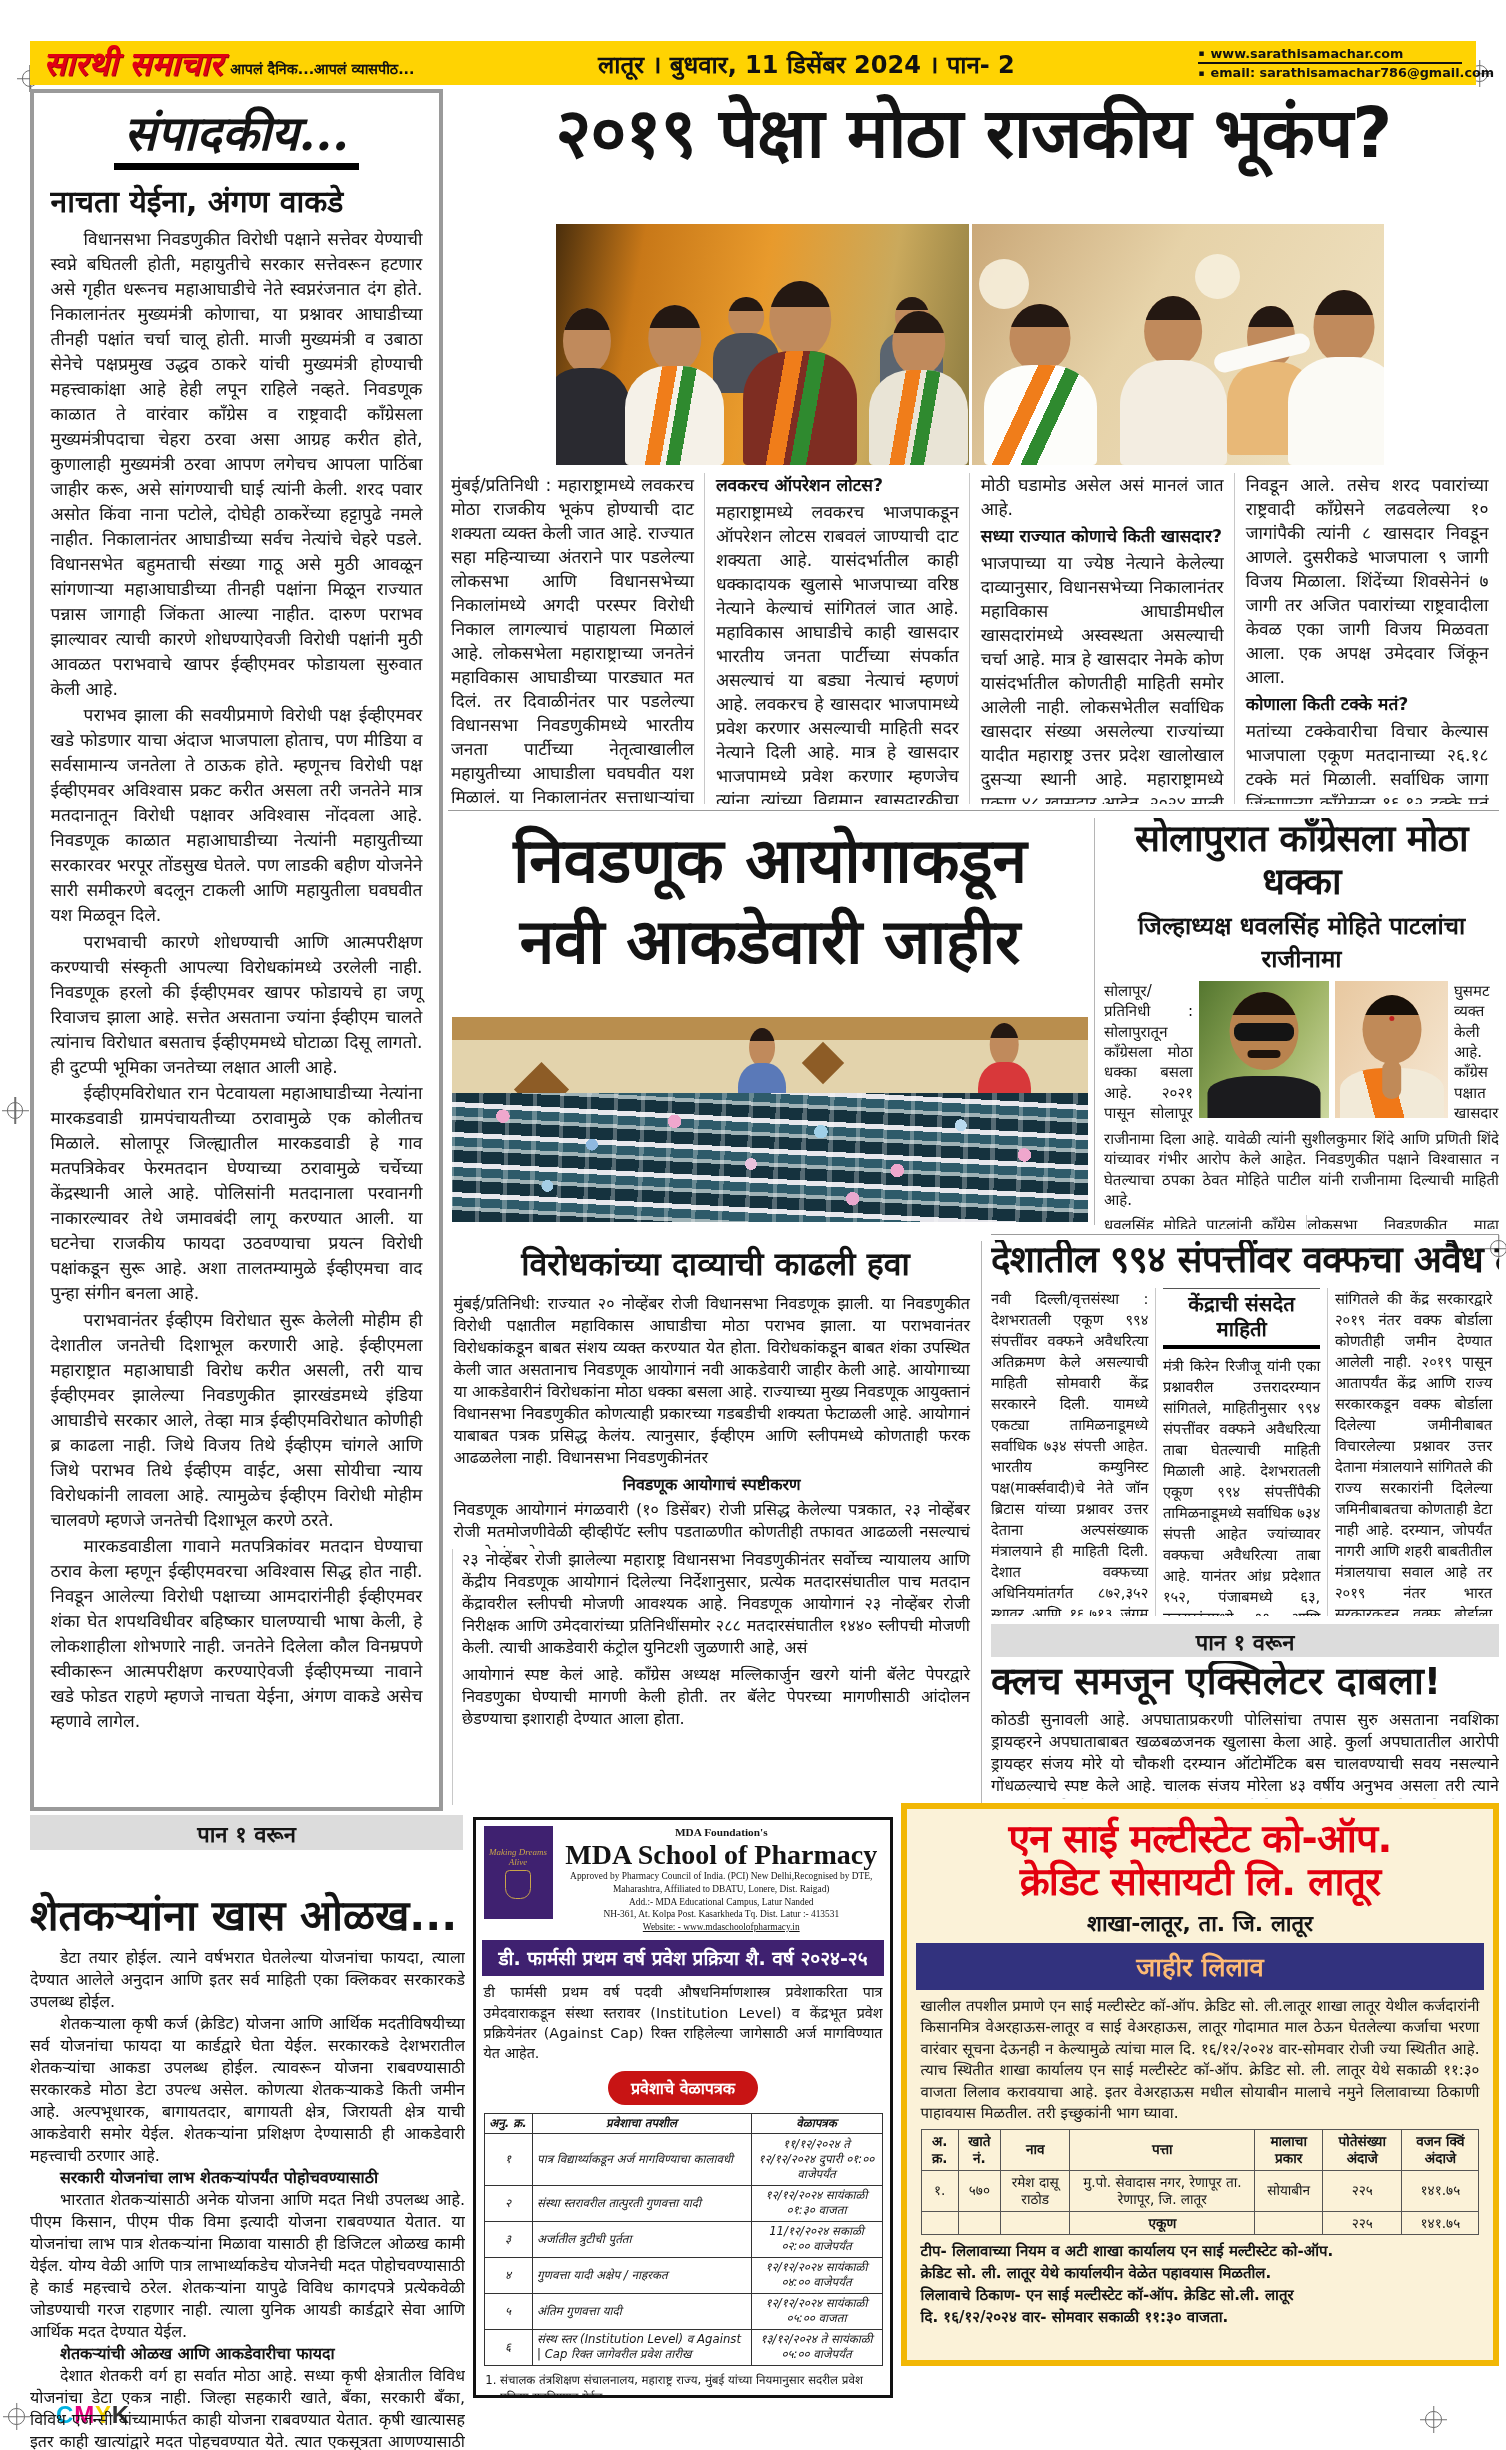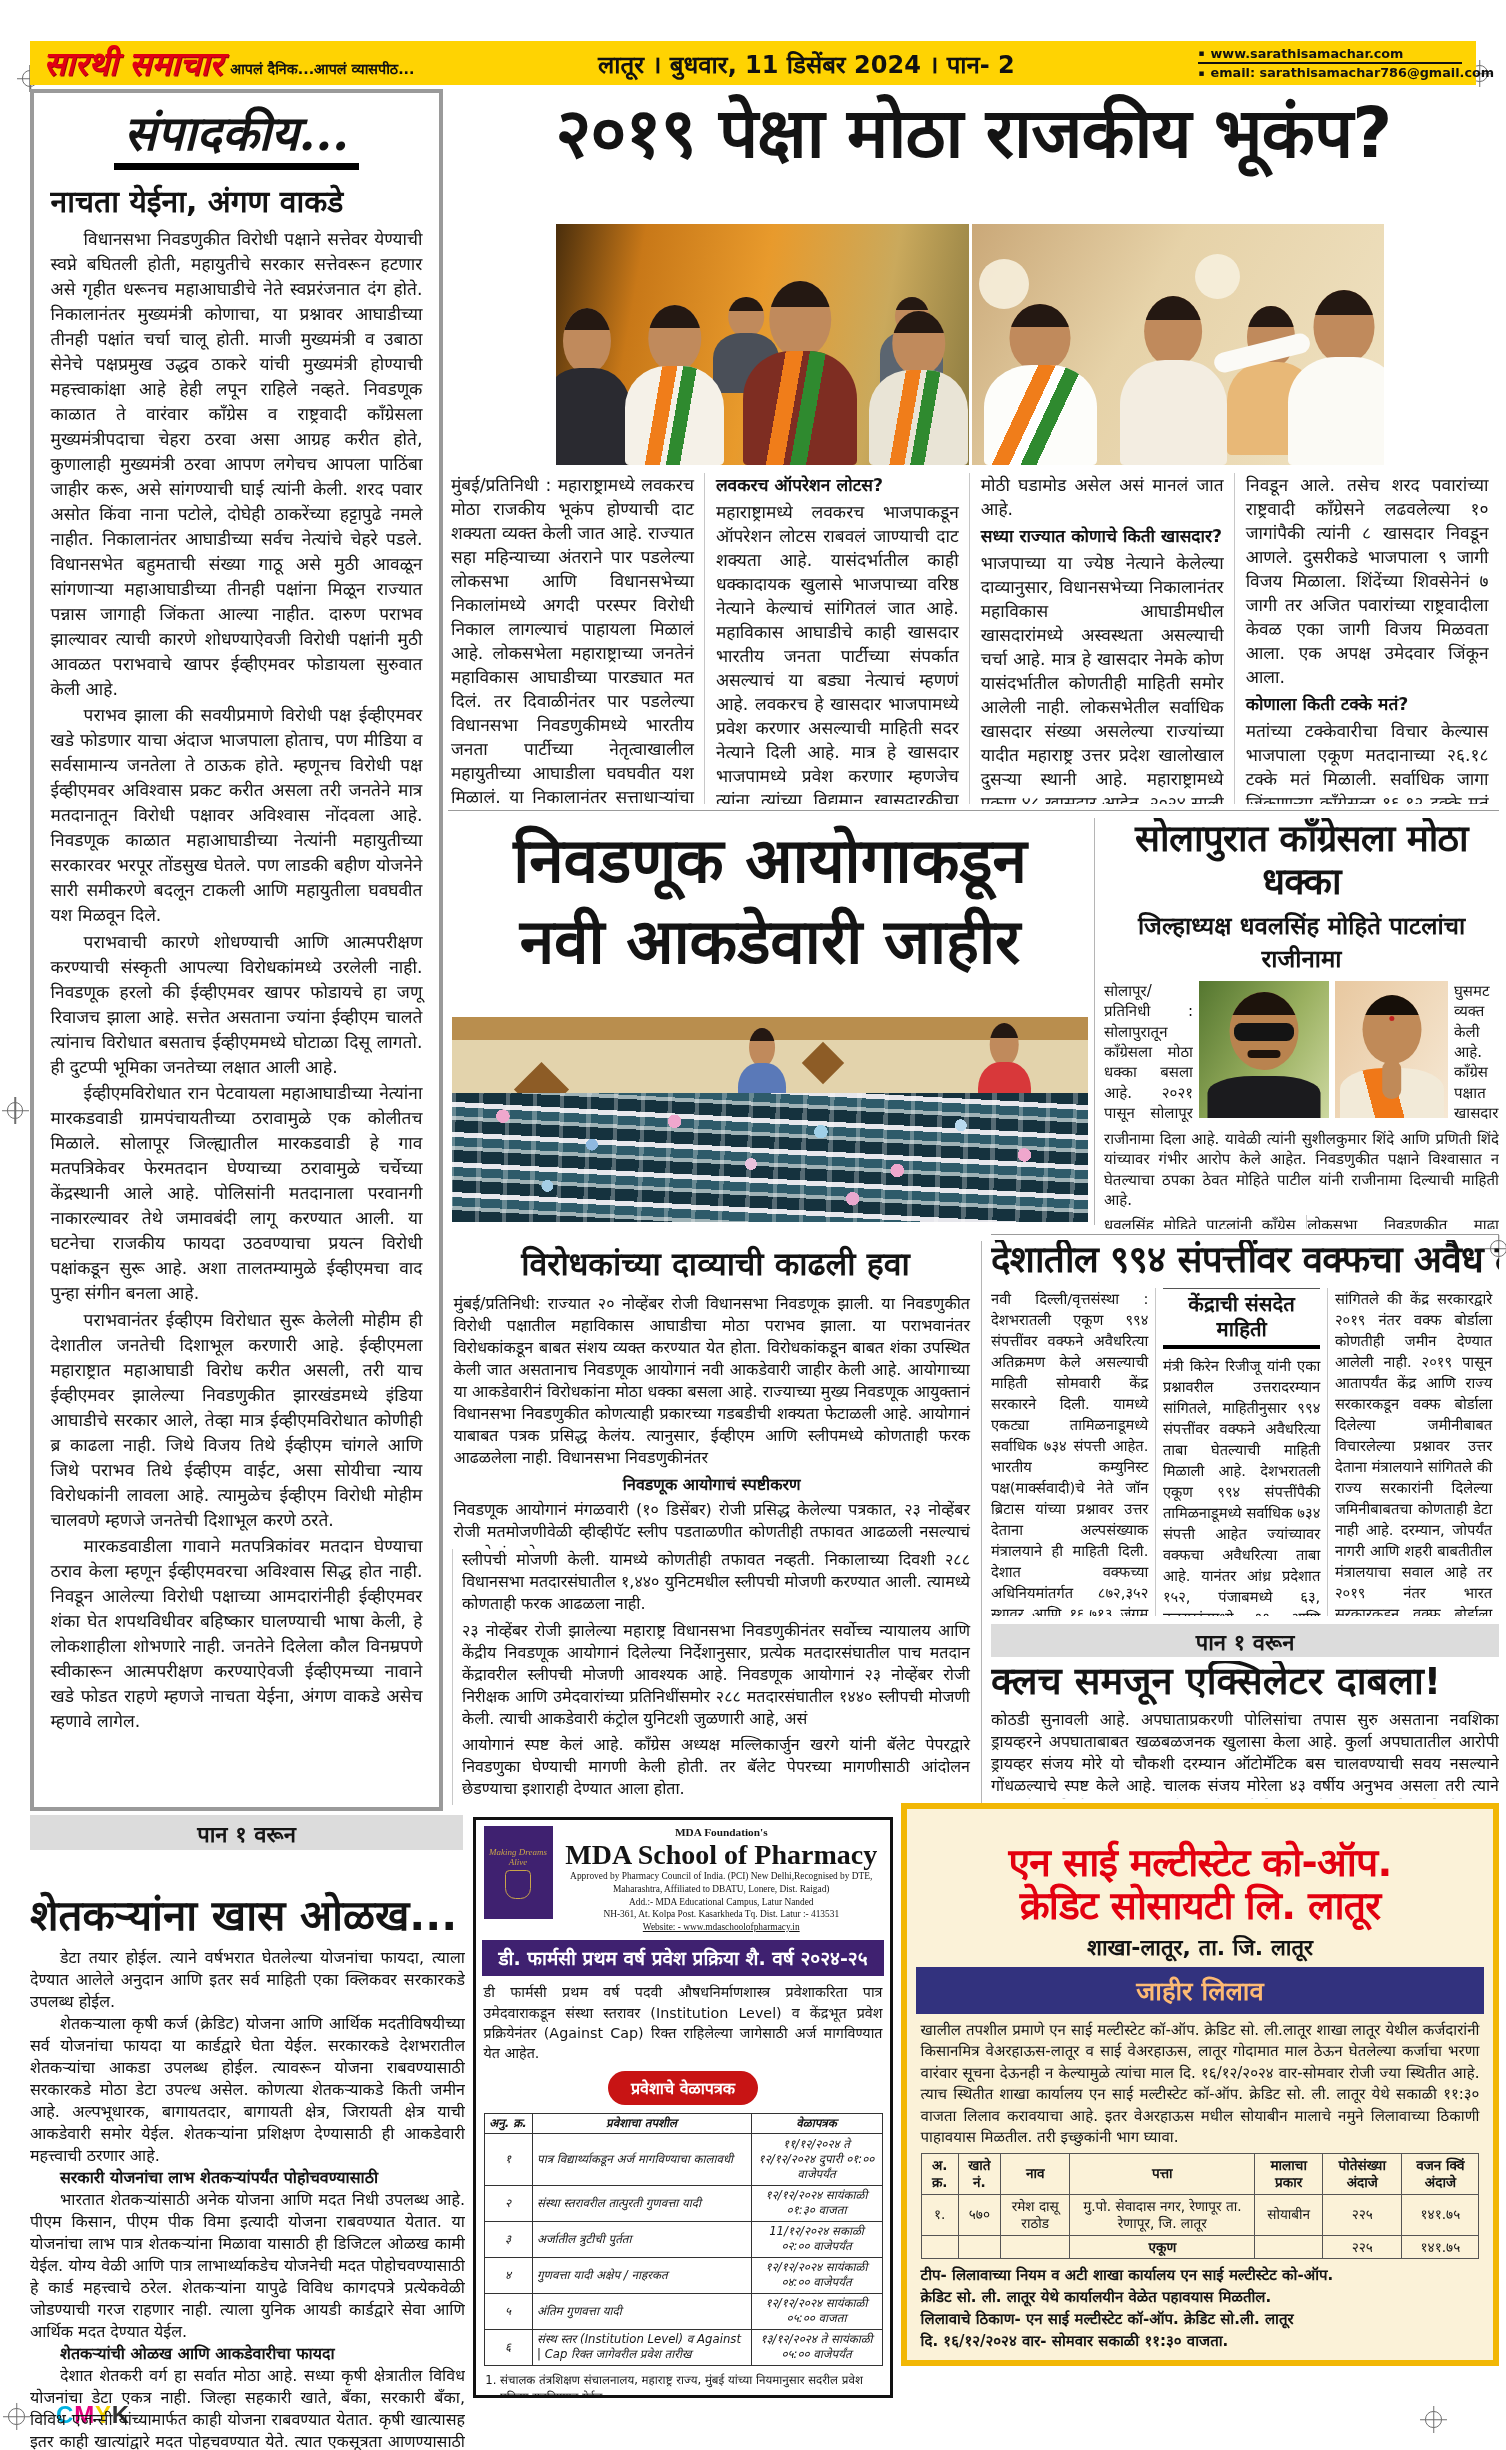--- a/index.html
+++ b/index.html
@@ -164,21 +164,21 @@
   .mda-table{width:100%;border-collapse:collapse;font-size:11.7px;font-family:"DejaVu Sans",sans-serif;}
   .mda-table th,.mda-table td{border:0.8px solid #333;padding:2.3px 4.5px;line-height:1.3;font-style:italic;}
   .mda-table th{font-weight:800;text-align:center;}
   .mda-table td.n{text-align:center;width:38px;}
   .mda-table td.s{width:121px;text-align:center;}
   .mda-notes{margin:6px 0 0 16.6px;padding:0;font-size:11.7px;line-height:1.5;font-family:"DejaVu Sans",sans-serif;}
 
   
   .nsai{left:901px;top:1803px;width:598px;height:563px;border:6.8px solid #f2b705;background:#fbf2d8;
         padding:7.5px 13.6px;overflow:hidden;}
-  .nsai-hl{color:#e3000f;font-size:39px;font-weight:900;text-align:center;line-height:1.12;letter-spacing:-0.8px;margin-top:24px;}
+  .nsai-hl{color:#e3000f;font-size:39px;font-weight:900;text-align:center;line-height:1.12;letter-spacing:-0.8px;}
   .nsai-branch{font-size:22px;font-weight:800;text-align:center;margin-top:3px;}
   .nsai-meta{display:flex;align-items:flex-end;margin-top:1.5px;}
   .nsai-ref{font-size:15px;font-weight:700;line-height:1.45;}
   .nsai-email{flex:1;text-align:center;font-size:19px;font-family:"Liberation Serif",serif;}
   .nsai-band{background:#32327e;color:#fdba74;text-align:center;font-size:25.6px;font-weight:800;padding:6px 0;margin:6px -4.5px;}
   .nsai-intro{font-size:15px;line-height:21.5px;text-align:justify;}
   .nsai-table{width:100%;border-collapse:collapse;font-size:13.6px;margin-top:4.5px;}
   .nsai-table th,.nsai-table td{border:0.8px solid #555;padding:2.3px 3.8px;text-align:center;line-height:1.3;}
   .nsai-table th{font-weight:800;}
   .nsai-note{font-size:15px;font-weight:700;line-height:1.45;margin-top:6px;}
@@ -373,21 +373,20 @@
 
   <div class="abs vir" data-name="ec-clarification-article">
     <div class="vir-sub" data-name="ec-article-headline">विरोधकांच्या दाव्याची काढली हवा</div>
     <div class="vir-cols">
       <div class="col" data-name="ec-column-1">
         <p style="margin:0 0 4.5px;text-align:justify;" data-name="ec-paragraph">मुंबई/प्रतिनिधी: राज्यात २० नोव्हेंबर रोजी विधानसभा निवडणूक झाली. या निवडणुकीत विरोधी पक्षातील महाविकास आघाडीचा मोठा पराभव झाला. या पराभवानंतर विरोधकांकडून बाबत संशय व्यक्त करण्यात येत होता. विरोधकांकडून बाबत शंका उपस्थित केली जात असतानाच निवडणूक आयोगानं नवी आकडेवारी जाहीर केली आहे. आयोगाच्या या आकडेवारीनं विरोधकांना मोठा धक्का बसला आहे. राज्याच्या मुख्य निवडणूक आयुक्तानं विधानसभा निवडणुकीत कोणत्याही प्रकारच्या गडबडीची शक्यता फेटाळली आहे. आयोगानं याबाबत पत्रक प्रसिद्ध केलंय. त्यानुसार, ईव्हीएम आणि स्लीपमध्ये कोणताही फरक आढळलेला नाही. विधानसभा निवडणुकीनंतर</p>
         <p class="subhead-c" style="margin:0 0 3px;" data-name="column-subhead">निवडणूक आयोगाचं स्पष्टीकरण</p>
         <p style="margin:0;text-align:justify;" data-name="ec-paragraph">निवडणूक आयोगानं मंगळवारी (१० डिसेंबर) रोजी प्रसिद्ध केलेल्या पत्रकात, २३ नोव्हेंबर रोजी मतमोजणीवेळी व्हीव्हीपॅट स्लीप पडताळणीत कोणतीही तफावत आढळली नसल्याचं स्पष्ट केलं आहे.</p>
       </div>
       <div class="col" data-name="ec-column-2">
-        <p style="margin:0 0 4.5px;text-align:justify;" data-name="ec-paragraph">स्लीपची मोजणी केली. यामध्ये कोणतीही तफावत नव्हती. निकालाच्या दिवशी २८८ विधानसभा मतदारसंघातील १,४४० युनिटमधील स्लीपची मोजणी करण्यात आली. त्यामध्ये कोणताही फरक आढळला नाही.</p>
         <p style="margin:0 0 4.5px;text-align:justify;" data-name="ec-paragraph">२३ नोव्हेंबर रोजी झालेल्या महाराष्ट्र विधानसभा निवडणुकीनंतर सर्वोच्च न्यायालय आणि केंद्रीय निवडणूक आयोगानं दिलेल्या निर्देशानुसार, प्रत्येक मतदारसंघातील पाच मतदान केंद्रावरील स्लीपची मोजणी आवश्यक आहे. निवडणूक आयोगानं २३ नोव्हेंबर रोजी निरीक्षक आणि उमेदवारांच्या प्रतिनिधींसमोर २८८ मतदारसंघातील १४४० स्लीपची मोजणी केली. त्याची आकडेवारी कंट्रोल युनिटशी जुळणारी आहे, असं</p>
         <p style="margin:0;text-align:justify;" data-name="ec-paragraph">आयोगानं स्पष्ट केलं आहे. काँग्रेस अध्यक्ष मल्लिकार्जुन खरगे यांनी बॅलेट पेपरद्वारे निवडणुका घेण्याची मागणी केली होती. तर बॅलेट पेपरच्या मागणीसाठी आंदोलन छेडण्याचा इशाराही देण्यात आला होता.</p>
       </div>
     </div>
   </div>
 
   <div class="rule-v" style="left:981px;top:1241px;height:565px;" data-name="column-rule"></div>
   <div class="rule-h" style="left:991px;top:1234px;width:508px;" data-name="section-divider"></div>
 
   <div class="abs waqf" data-name="waqf-article">

